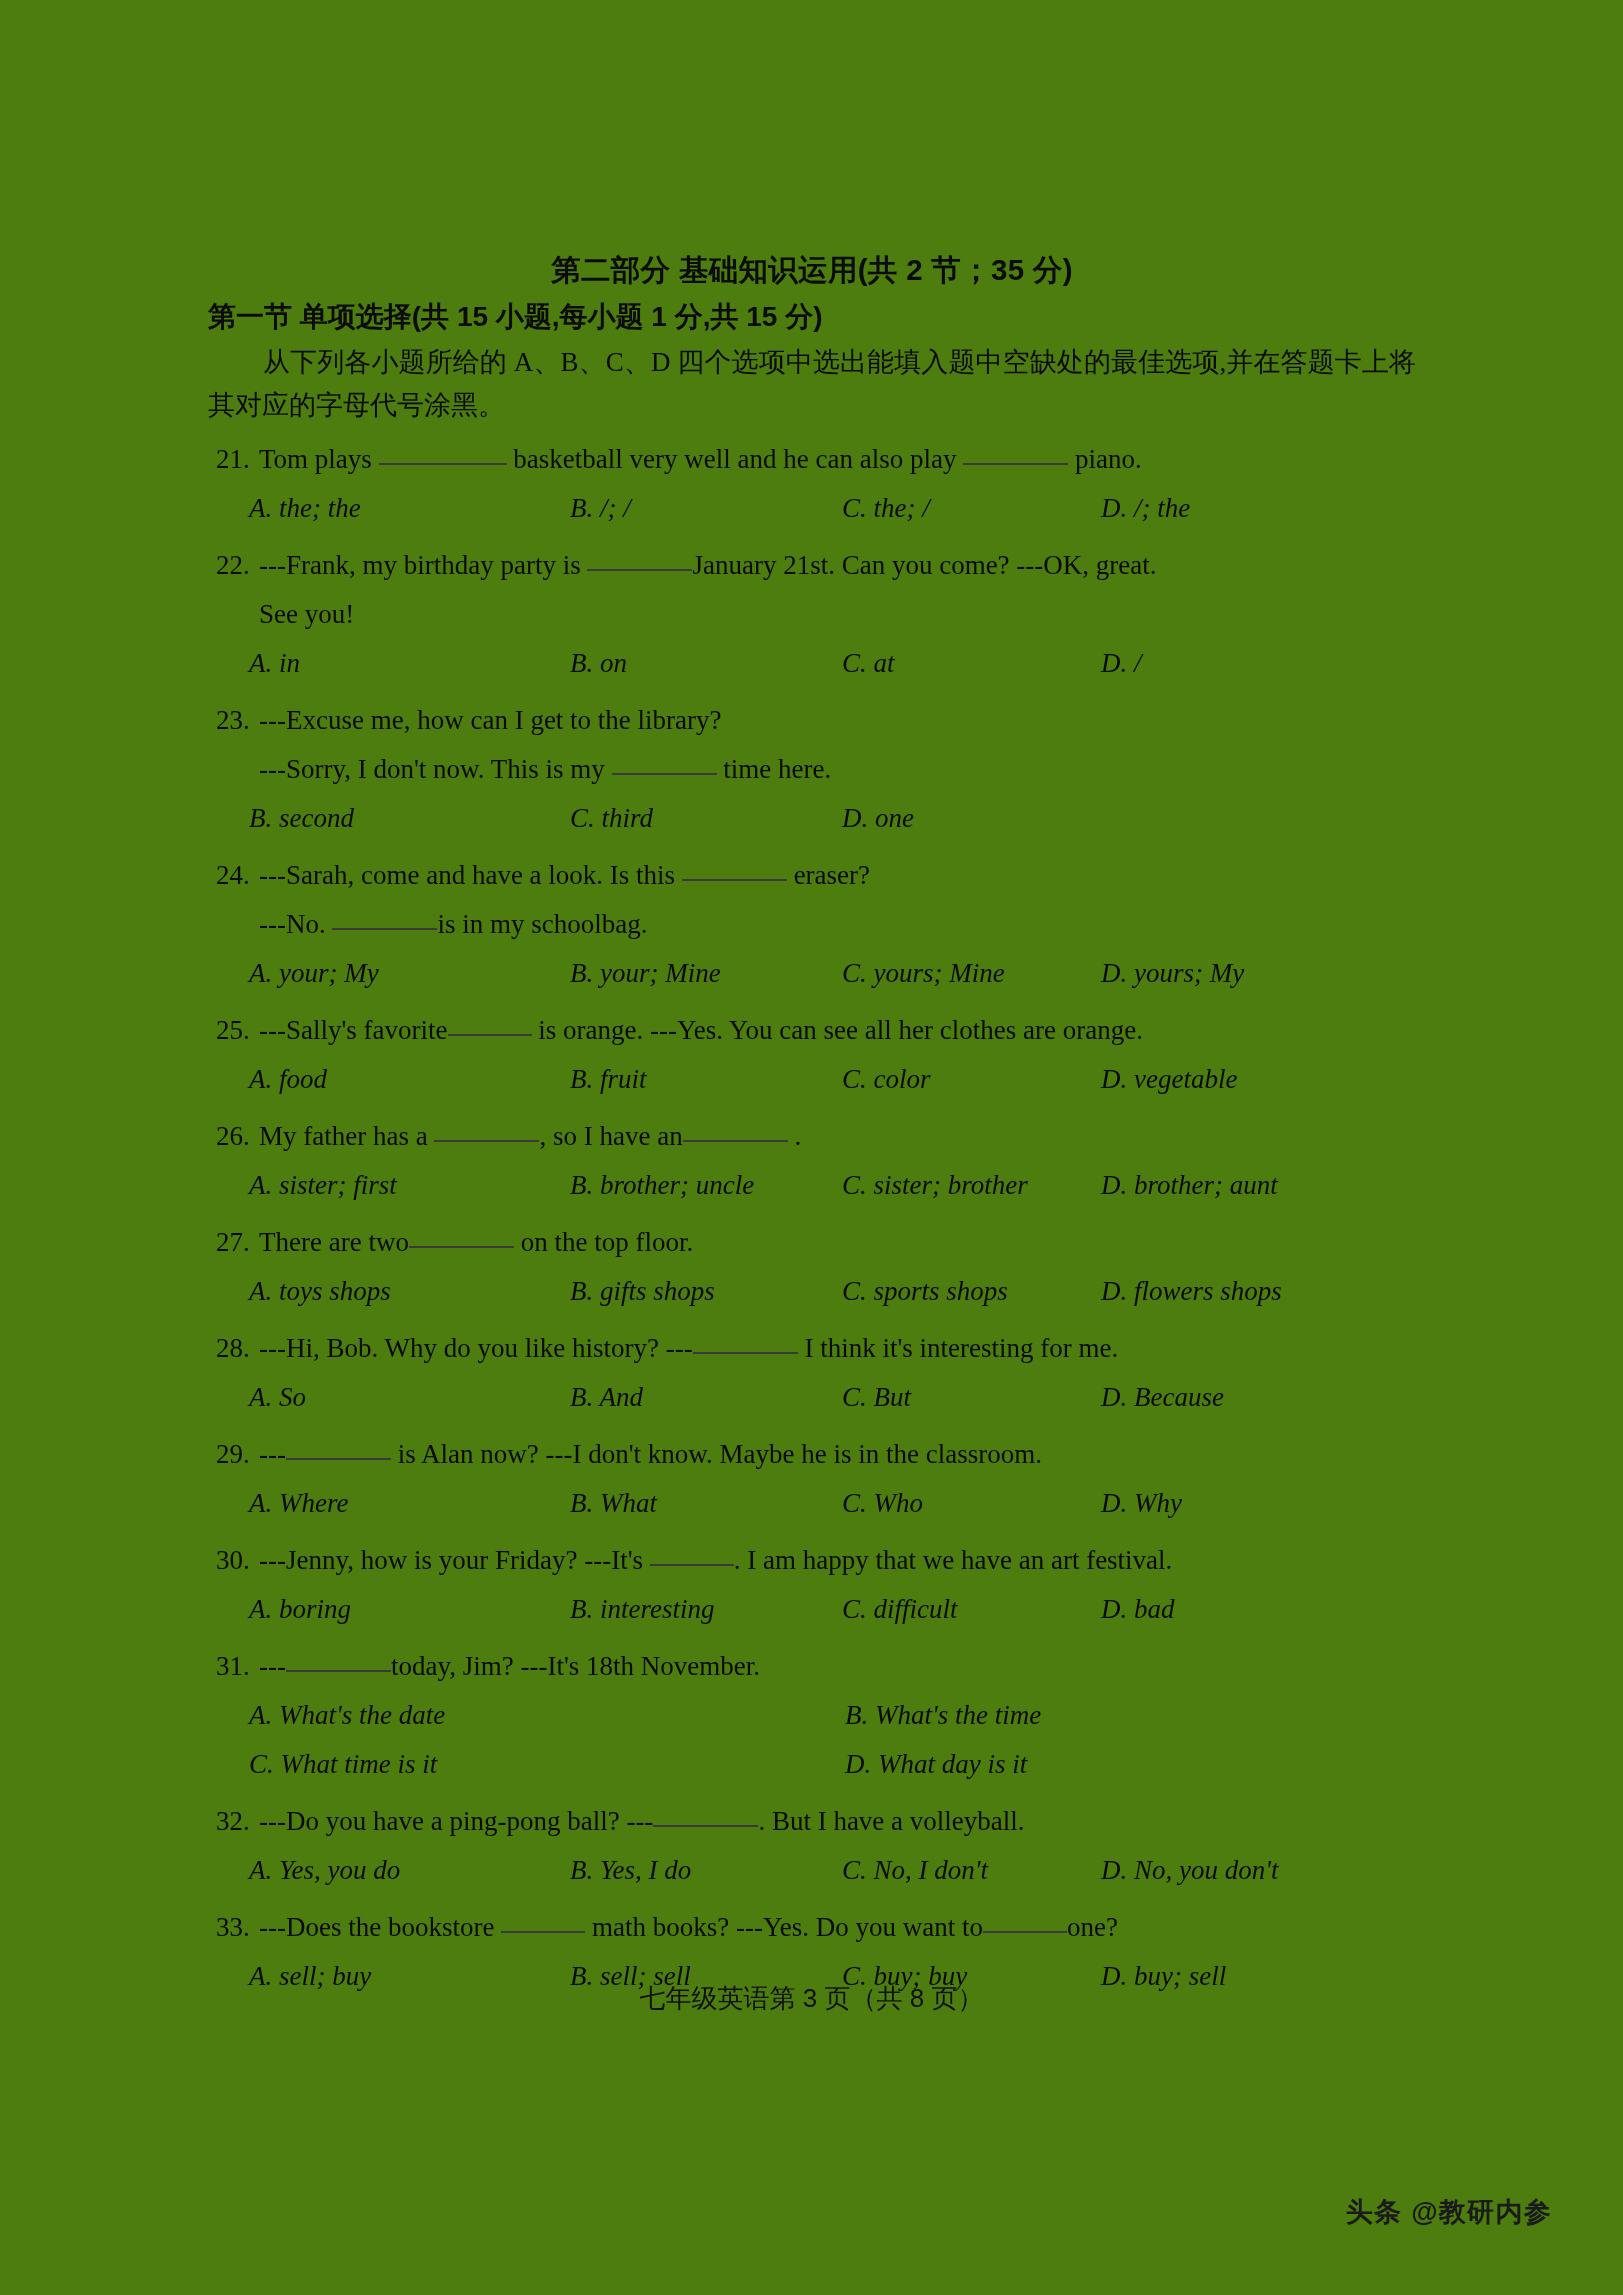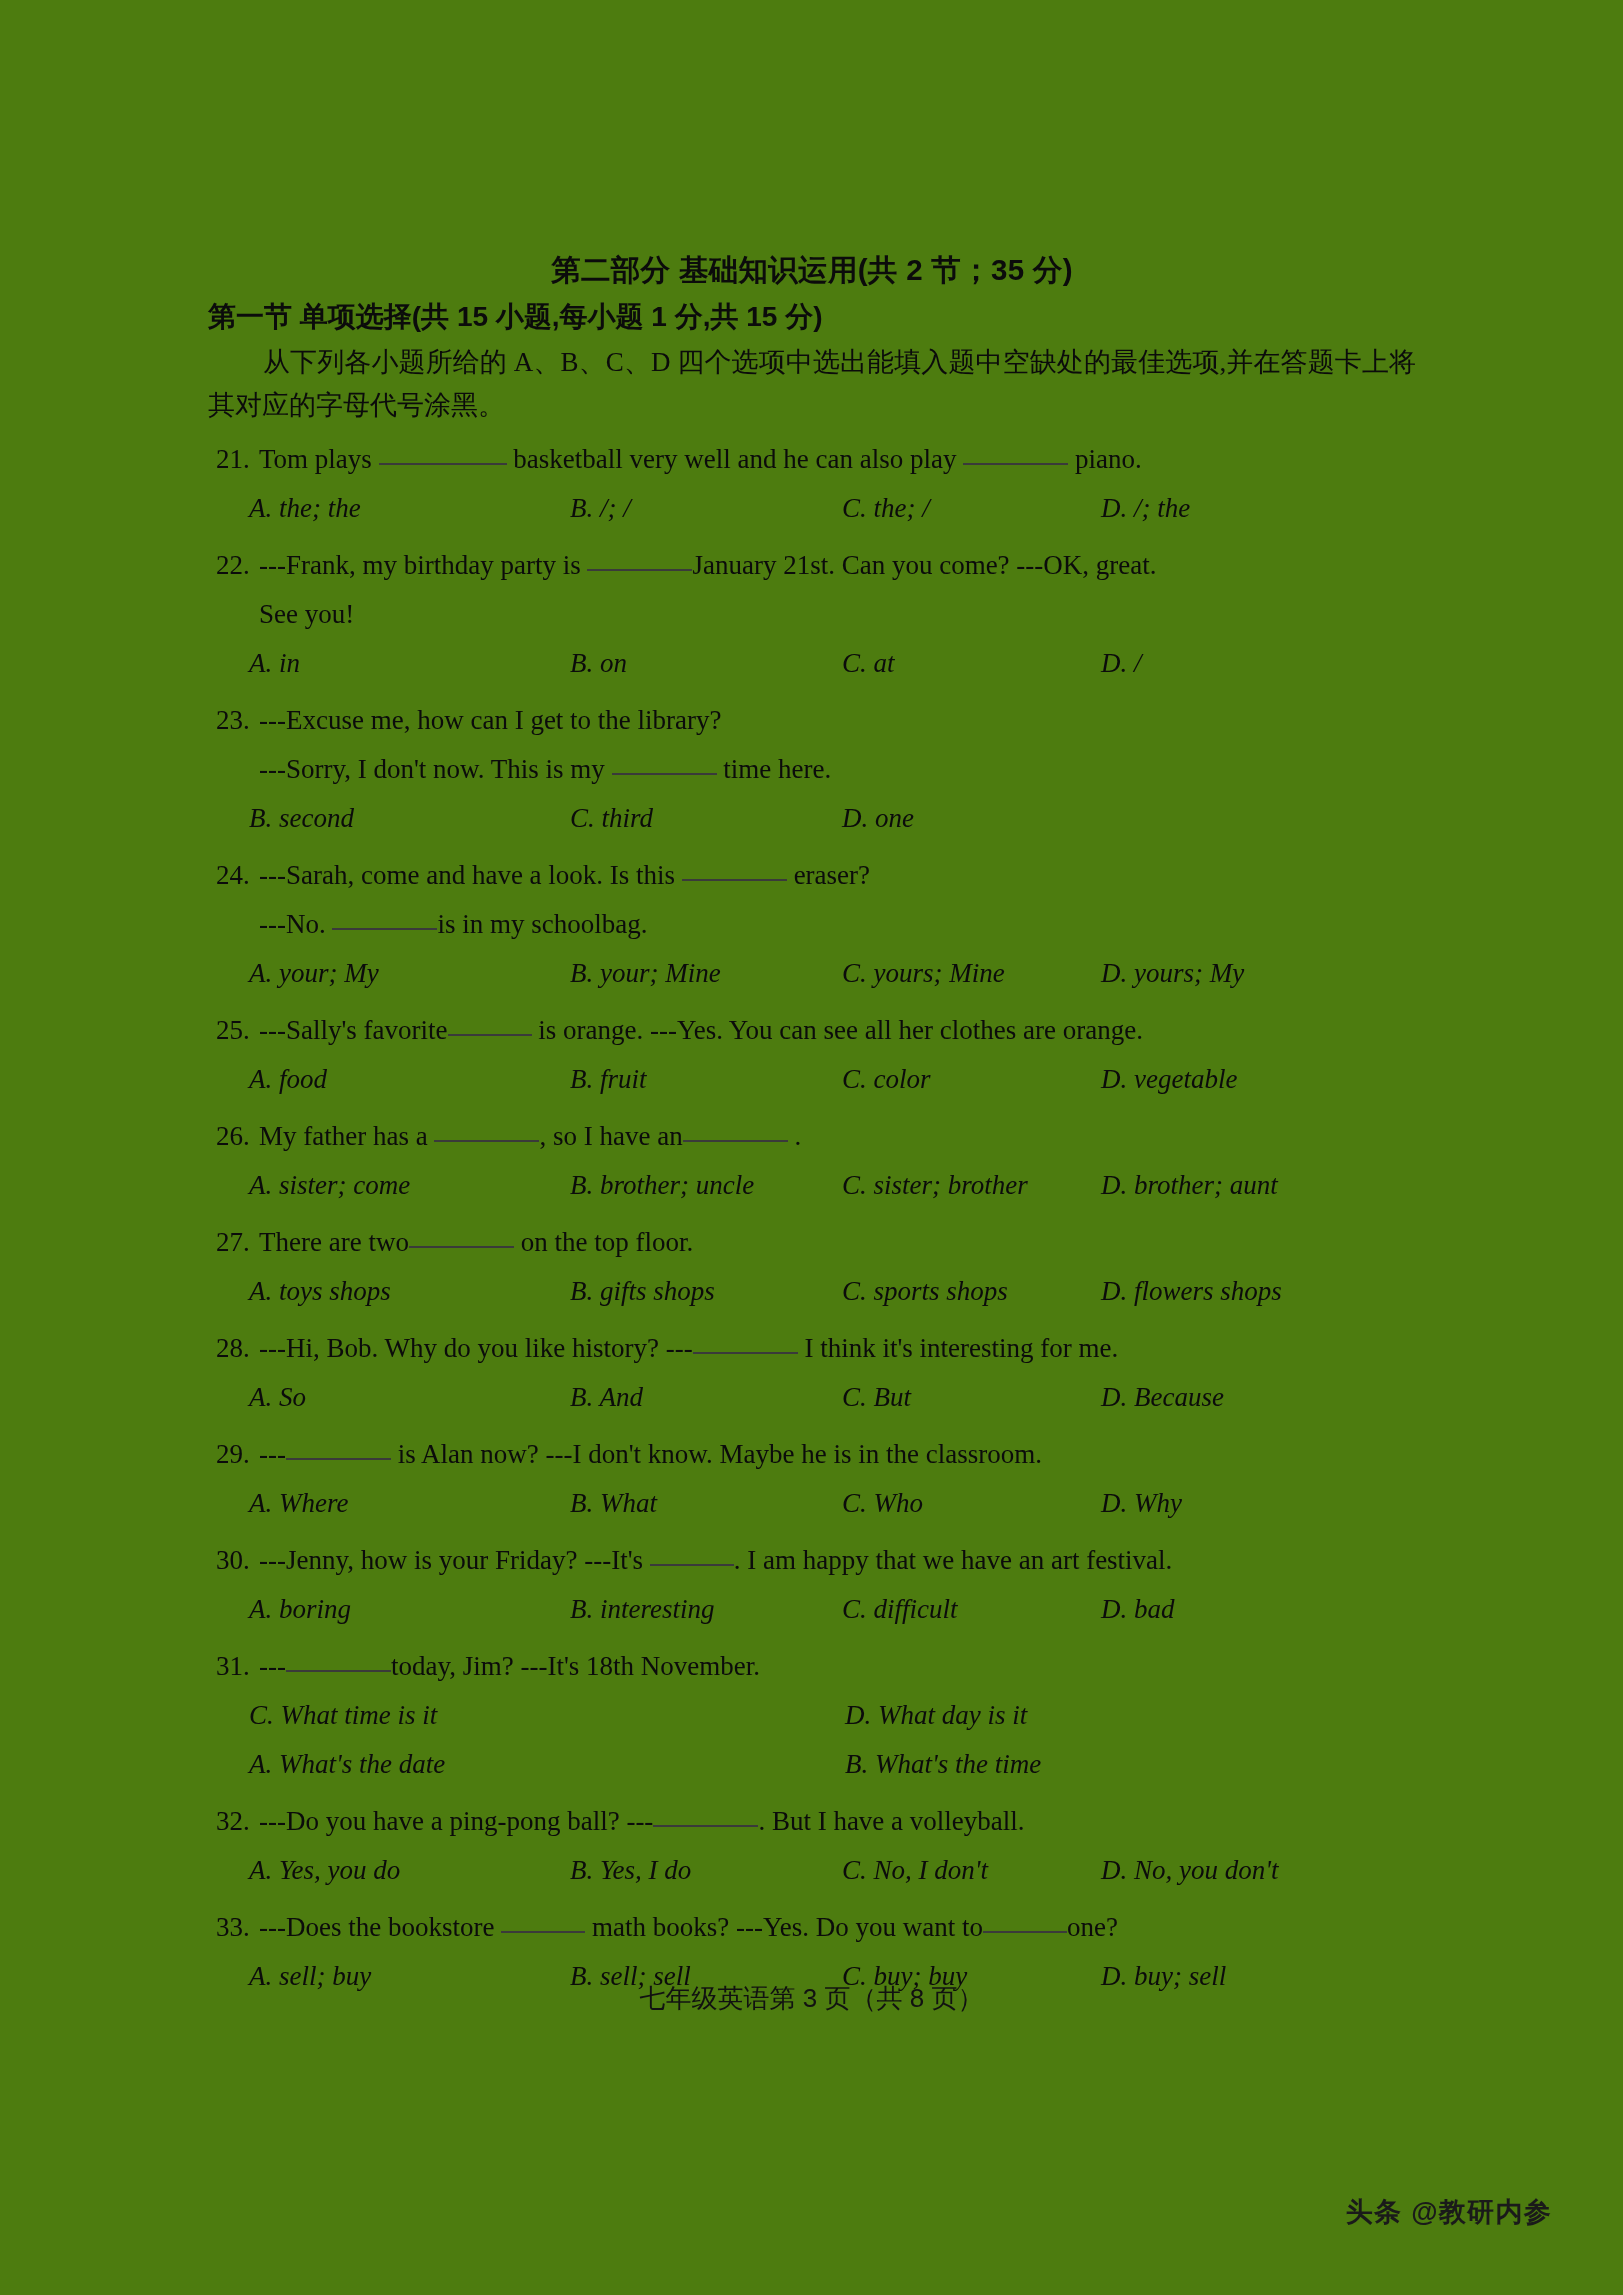--- a/index.html
+++ b/index.html
@@ -211,21 +211,21 @@
         <span class="opt">D. vegetable</span>
       </div>
     </div>
 
     <div class="q">
       <div class="q-line">
         <span class="q-num">26.</span>
         <span class="q-body"><span>My father has a</span> <span class="blank b-md"></span><span>, so I have an</span><span class="blank b-md"></span> <span>.</span></span>
       </div>
       <div class="opts cols4">
-        <span class="opt">A. sister; come</span>
+        <span class="opt">A. sister; first</span>
         <span class="opt">B. brother; uncle</span>
         <span class="opt">C. sister; brother</span>
         <span class="opt">D. brother; aunt</span>
       </div>
     </div>
 
     <div class="q">
       <div class="q-line">
         <span class="q-num">27.</span>
         <span class="q-body"><span>There are two</span><span class="blank b-md"></span> <span>on the top floor.</span></span>
@@ -276,26 +276,26 @@
         <span class="opt">D. bad</span>
       </div>
     </div>
 
     <div class="q">
       <div class="q-line">
         <span class="q-num">31.</span>
         <span class="q-body"><span>---</span><span class="blank b-md"></span><span>today, Jim? ---It's 18th November.</span></span>
       </div>
       <div class="opts cols2">
+        <span class="opt">A. What's the date</span>
+        <span class="opt">B. What's the time</span>
+      </div>
+      <div class="opts cols2">
         <span class="opt">C. What time is it</span>
         <span class="opt">D. What day is it</span>
-      </div>
-      <div class="opts cols2">
-        <span class="opt">A. What's the date</span>
-        <span class="opt">B. What's the time</span>
       </div>
     </div>
 
     <div class="q">
       <div class="q-line">
         <span class="q-num">32.</span>
         <span class="q-body"><span>---Do you have a ping-pong ball? ---</span><span class="blank b-md"></span><span>. But I have a volleyball.</span></span>
       </div>
       <div class="opts cols4">
         <span class="opt">A. Yes, you do</span>

